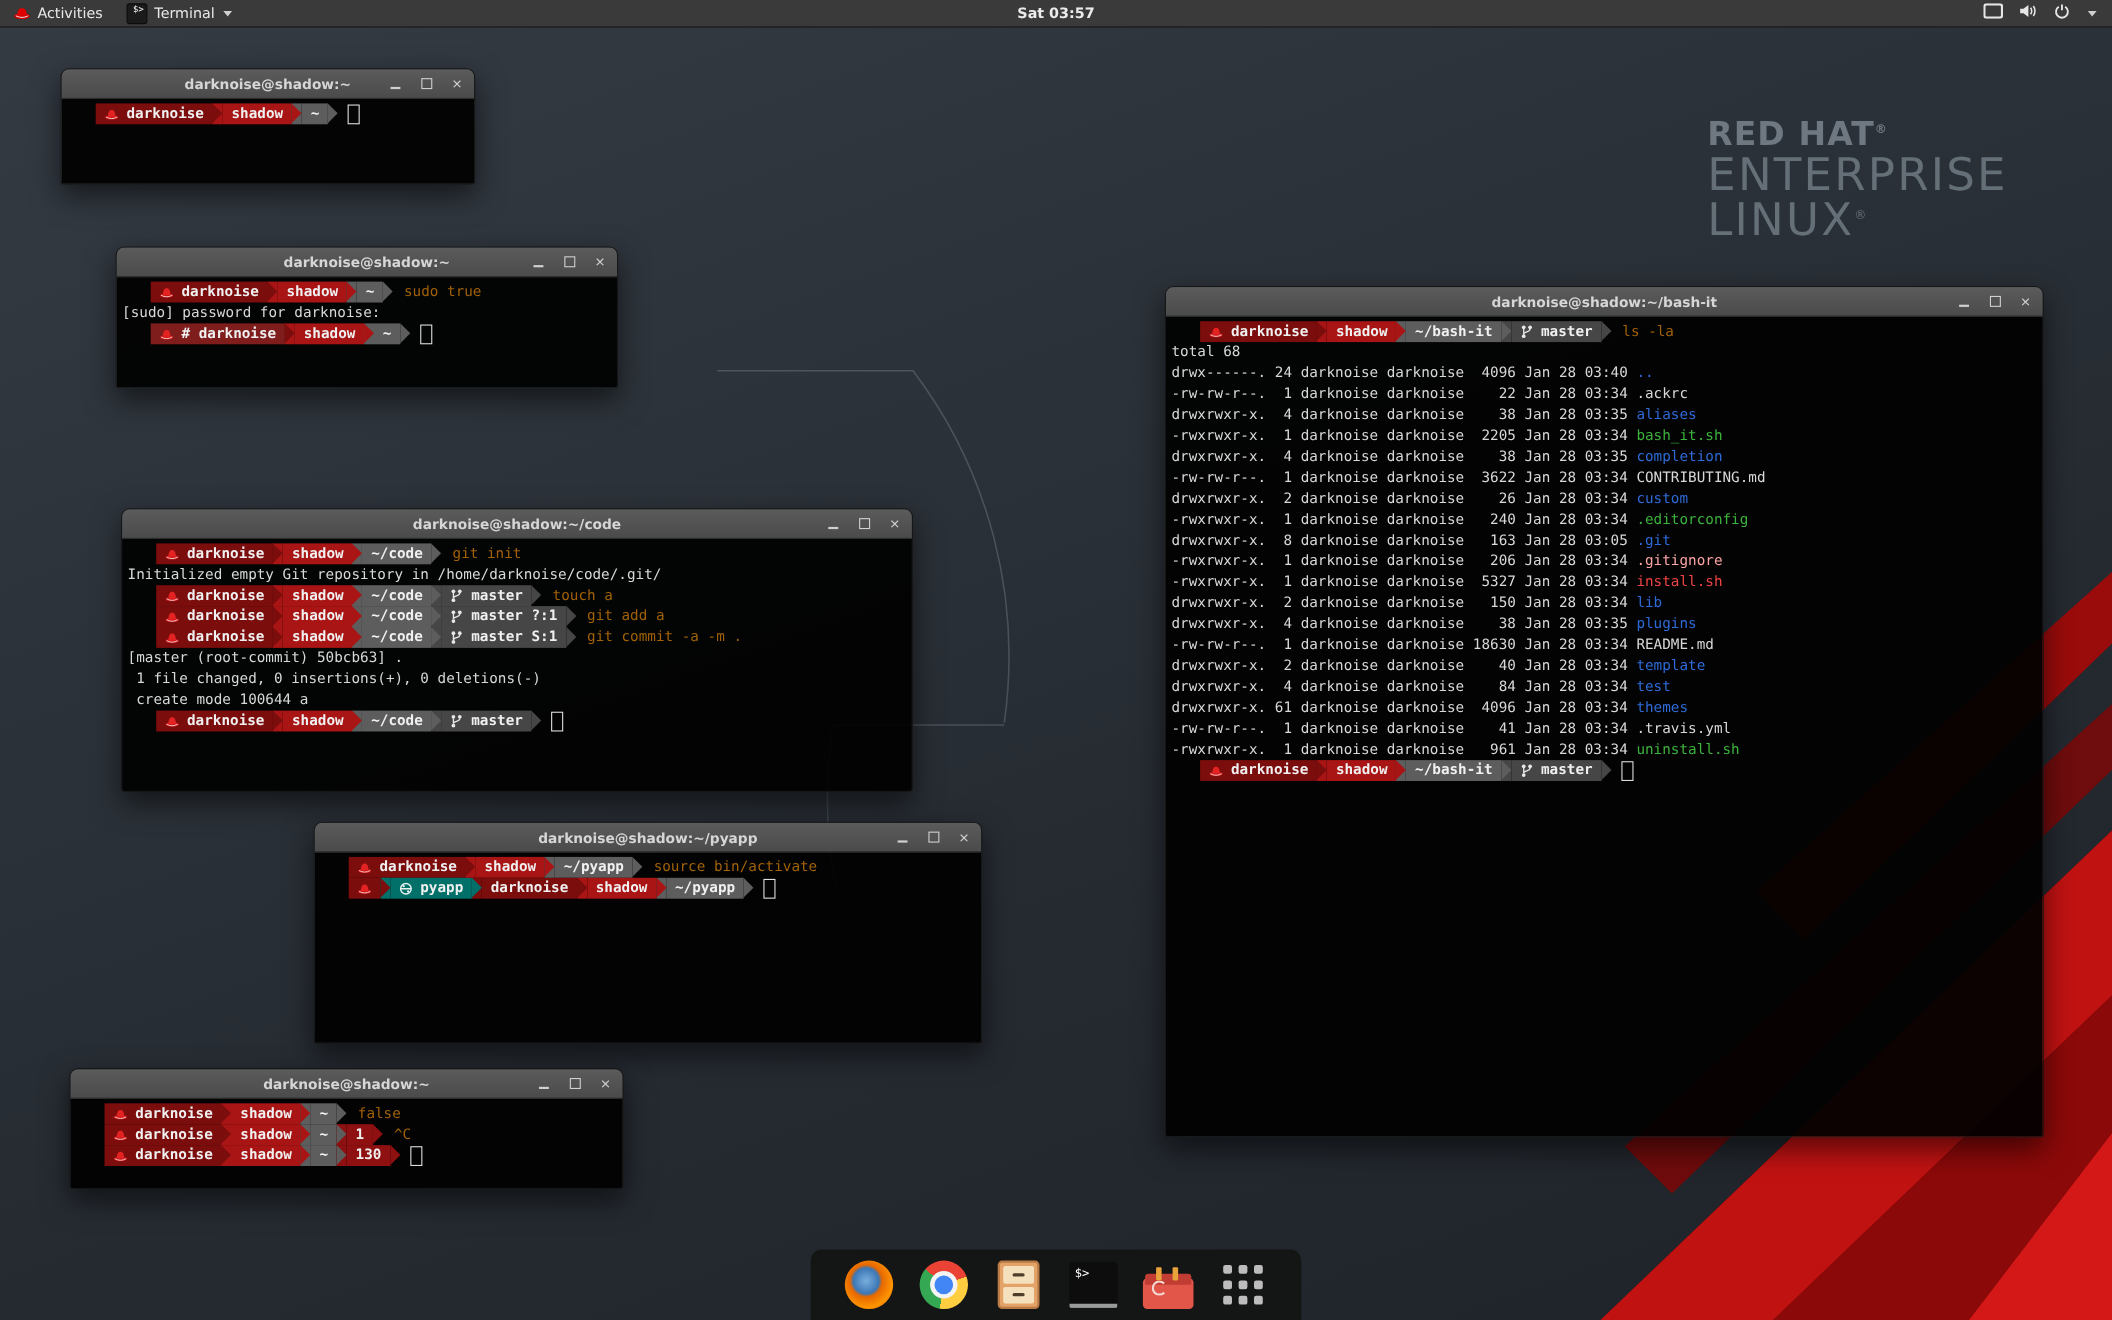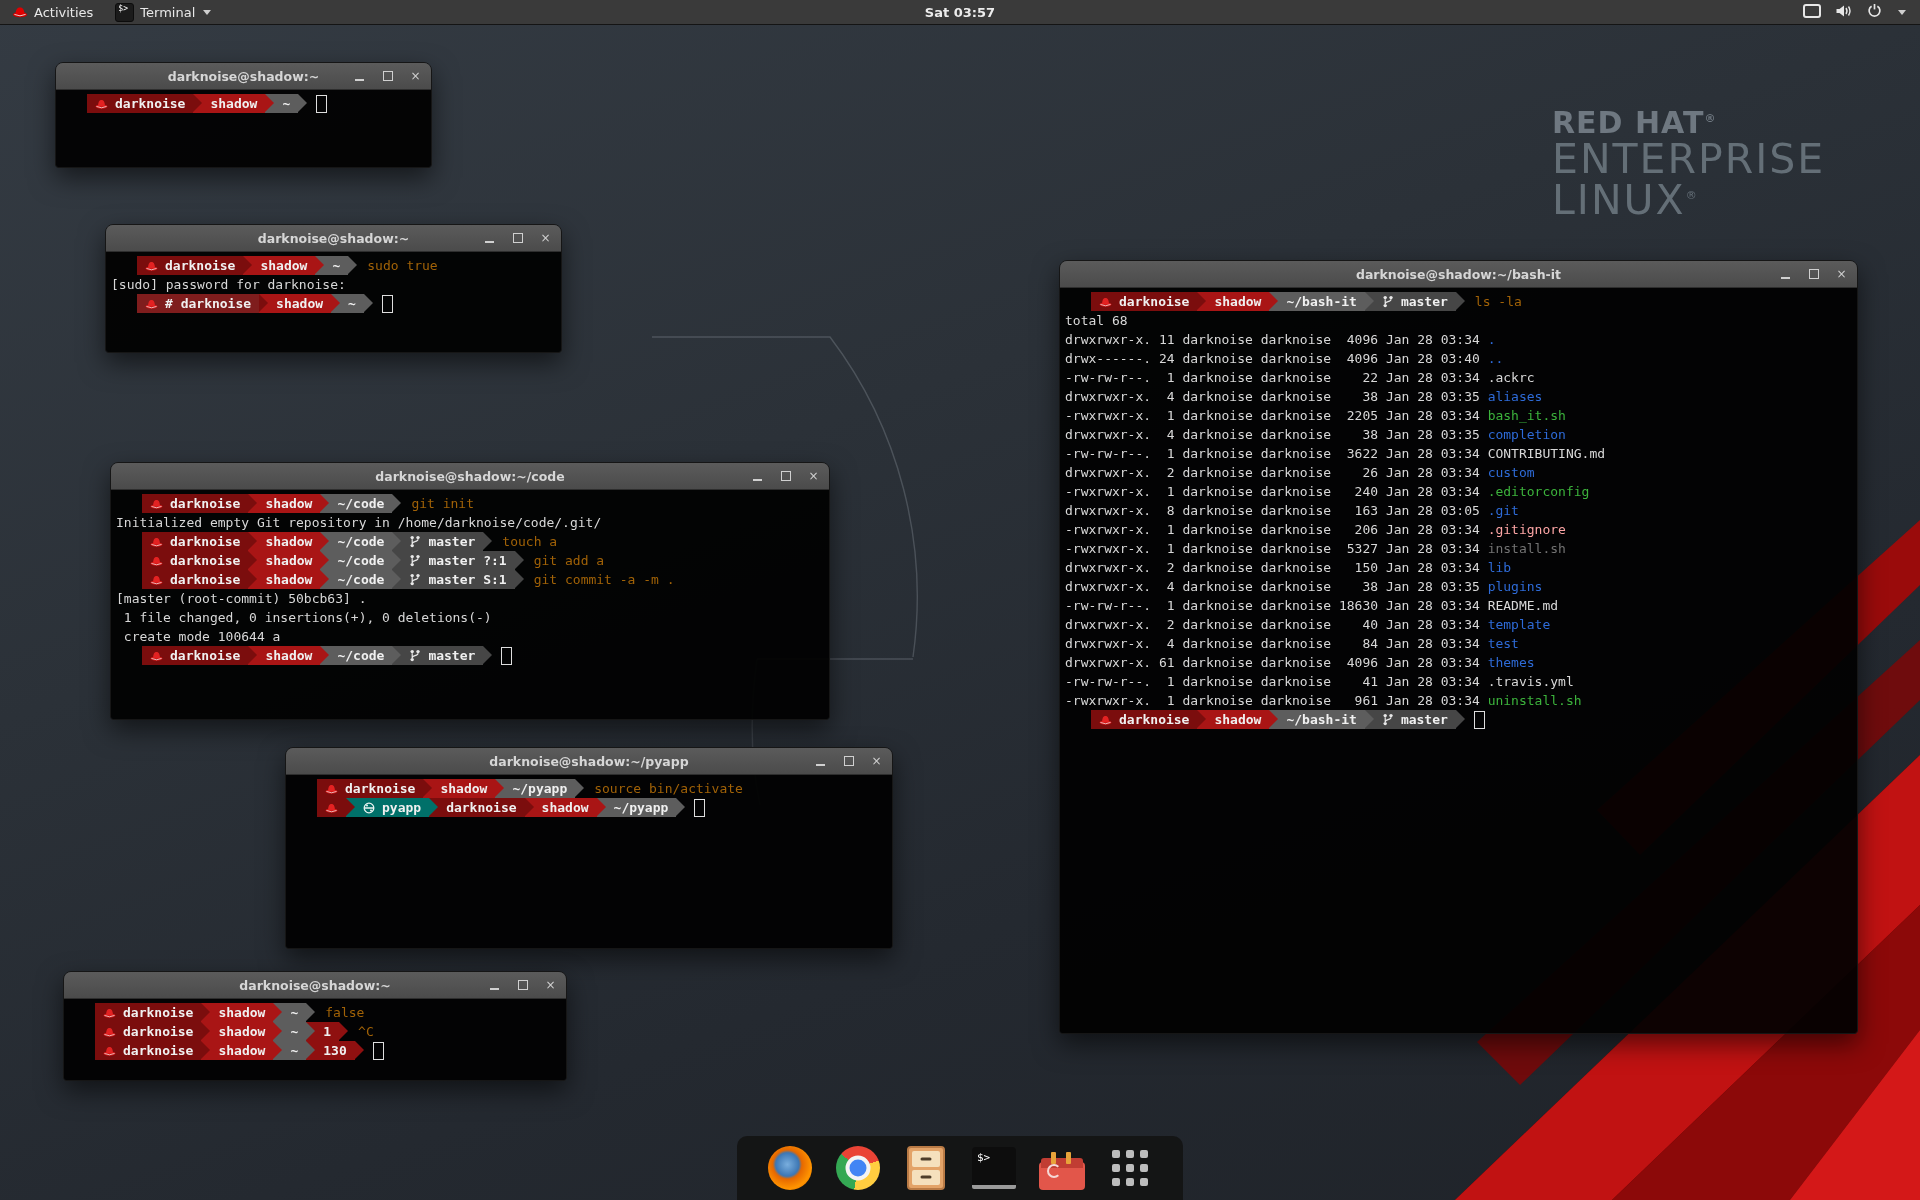--- a/index.html
+++ b/index.html
@@ -4,21 +4,21 @@
 <style>
   html,body{margin:0;padding:0;width:1920px;height:1200px;overflow:hidden;
     font-family:"DejaVu Sans",sans-serif;background:#23272c;}
   
   #desktop{position:absolute;inset:0;
     background:linear-gradient(160deg,#343b43 0%,#2b3138 38%,#242930 68%,#1f2329 100%);}
   #wallpaper-art{position:absolute;inset:0;pointer-events:none;}
   
   #topbar{position:absolute;left:0;top:0;width:1920px;height:24px;background:#3a3a3a;
     box-shadow:0 1px 0 #141414;z-index:100;display:flex;align-items:center;color:#e8e8e8;font-size:13px;}
-  .tb-left{display:flex;align-items:center;height:100%;}
+  .tb-left{display:flex;align-items:center;height:100%;text-align:center;}
   .tb-activities{display:flex;align-items:center;gap:6px;padding:0 12px;height:100%;}
   .tb-appmenu{display:flex;align-items:center;gap:6px;padding:0 10px;height:100%;}
   .tb-appicon{width:19px;height:19px;background:#1b1b1b;border:1px solid #0c0c0c;border-radius:3px;
     color:#fff;font-family:"DejaVu Sans Mono",monospace;font-size:8px;line-height:10px;padding-left:2px;box-sizing:border-box;}
   .tb-caret{width:0;height:0;border-left:4px solid transparent;border-right:4px solid transparent;border-top:5px solid #cfcfcf;margin-left:2px;}
   .tb-clock{position:absolute;left:0;right:0;text-align:center;font-weight:bold;color:#ececec;}
   .tb-right{position:absolute;right:0;top:0;height:100%;display:flex;align-items:center;gap:14px;padding-right:14px;}
   
   #rhel-logo{position:absolute;left:1552px;top:108px;color:#7b858e;opacity:.85;line-height:1.02;z-index:1;}
   #rhel-logo .l1{font-size:30px;font-weight:bold;letter-spacing:1px;}
@@ -330,32 +330,31 @@
               <ellipse cx="6.5" cy="7.6" rx="6" ry="2.1" fill="#d11616"></ellipse>
               <path d="M3.1 7.2 C3.1 2.6 4.6 1 6.5 1 C8.4 1 9.9 2.6 9.9 7.2 Z" fill="#e32222"></path>
               <path d="M1.4 7.4 q5.1 2.8 10.2 0" stroke="#f0dede" stroke-width="0.8" fill="none"></path>
             </svg></span>darknoise</span><span class="arrw" style="background: rgb(169, 21, 21);"><span class="arrt" style="border-left-color: rgb(123, 13, 13);"></span></span><span class="pseg" style="background: rgb(169, 21, 21);">shadow</span><span class="arrw" style="background: rgb(93, 93, 93);"><span class="arrt" style="border-left-color: rgb(169, 21, 21);"></span></span><span class="pseg" style="background: rgb(93, 93, 93);">~/bash-it</span><span class="arrw" style="background: rgb(70, 70, 70);"><span class="arrt" style="border-left-color: rgb(93, 93, 93);"></span></span><span class="pseg" style="background: rgb(70, 70, 70);"><span class="sicon"><svg width="12" height="13" viewBox="0 0 12 13">
               <circle cx="3.2" cy="2.6" r="1.7" fill="#e8e8e8"></circle>
               <circle cx="9" cy="2.6" r="1.7" fill="#e8e8e8"></circle>
               <circle cx="3.2" cy="10.6" r="1.7" fill="#e8e8e8"></circle>
               <path d="M3.2 4.2 V9 M9 4.2 C9 7.4 3.2 6 3.2 9" stroke="#e8e8e8" stroke-width="1.2" fill="none"></path>
             </svg></span>master</span><span class="arrw" style="background: transparent;"><span class="arrt" style="border-left-color: rgb(70, 70, 70);"></span></span><span class="cmdtxt">ls -la</span></div>
       <div class="term-line outline">total 68</div>
-      <div class="term-line outline"><span>drwxrwxr-x. 11 darknoise darknoise  4096 Jan 28 03:34 </span><span style="color: rgb(46, 107, 216);">.</span></div>
       <div class="term-line outline"><span>drwx------. 24 darknoise darknoise  4096 Jan 28 03:40 </span><span style="color: rgb(46, 107, 216);">..</span></div>
       <div class="term-line outline"><span>-rw-rw-r--.  1 darknoise darknoise    22 Jan 28 03:34 </span><span style="color: rgb(216, 216, 216);">.ackrc</span></div>
       <div class="term-line outline"><span>drwxrwxr-x.  4 darknoise darknoise    38 Jan 28 03:35 </span><span style="color: rgb(46, 107, 216);">aliases</span></div>
       <div class="term-line outline"><span>-rwxrwxr-x.  1 darknoise darknoise  2205 Jan 28 03:34 </span><span style="color: rgb(60, 179, 60);">bash_it.sh</span></div>
       <div class="term-line outline"><span>drwxrwxr-x.  4 darknoise darknoise    38 Jan 28 03:35 </span><span style="color: rgb(46, 107, 216);">completion</span></div>
       <div class="term-line outline"><span>-rw-rw-r--.  1 darknoise darknoise  3622 Jan 28 03:34 </span><span style="color: rgb(216, 216, 216);">CONTRIBUTING.md</span></div>
       <div class="term-line outline"><span>drwxrwxr-x.  2 darknoise darknoise    26 Jan 28 03:34 </span><span style="color: rgb(46, 107, 216);">custom</span></div>
       <div class="term-line outline"><span>-rwxrwxr-x.  1 darknoise darknoise   240 Jan 28 03:34 </span><span style="color: rgb(60, 179, 60);">.editorconfig</span></div>
       <div class="term-line outline"><span>drwxrwxr-x.  8 darknoise darknoise   163 Jan 28 03:05 </span><span style="color: rgb(46, 107, 216);">.git</span></div>
       <div class="term-line outline"><span>-rwxrwxr-x.  1 darknoise darknoise   206 Jan 28 03:34 </span><span style="color: #fca5a5;">.gitignore</span></div>
-      <div class="term-line outline"><span>-rwxrwxr-x.  1 darknoise darknoise  5327 Jan 28 03:34 </span><span style="color: #737373;">install.sh</span></div>
+      <div class="term-line outline"><span>-rwxrwxr-x.  1 darknoise darknoise  5327 Jan 28 03:34 </span><span style="color: #ef4444;">install.sh</span></div>
       <div class="term-line outline"><span>drwxrwxr-x.  2 darknoise darknoise   150 Jan 28 03:34 </span><span style="color: rgb(46, 107, 216);">lib</span></div>
       <div class="term-line outline"><span>drwxrwxr-x.  4 darknoise darknoise    38 Jan 28 03:35 </span><span style="color: rgb(46, 107, 216);">plugins</span></div>
       <div class="term-line outline"><span>-rw-rw-r--.  1 darknoise darknoise 18630 Jan 28 03:34 </span><span style="color: rgb(216, 216, 216);">README.md</span></div>
       <div class="term-line outline"><span>drwxrwxr-x.  2 darknoise darknoise    40 Jan 28 03:34 </span><span style="color: rgb(46, 107, 216);">template</span></div>
       <div class="term-line outline"><span>drwxrwxr-x.  4 darknoise darknoise    84 Jan 28 03:34 </span><span style="color: rgb(46, 107, 216);">test</span></div>
       <div class="term-line outline"><span>drwxrwxr-x. 61 darknoise darknoise  4096 Jan 28 03:34 </span><span style="color: rgb(46, 107, 216);">themes</span></div>
       <div class="term-line outline"><span>-rw-rw-r--.  1 darknoise darknoise    41 Jan 28 03:34 </span><span style="color: rgb(216, 216, 216); text-align: right;">.travis.yml</span></div>
       <div class="term-line outline"><span>-rwxrwxr-x.  1 darknoise darknoise   961 Jan 28 03:34 </span><span style="color: rgb(60, 179, 60);">uninstall.sh</span></div>
       <div class="term-line"><span class="pseg" style="background: rgb(123, 13, 13);"><span class="sicon"><svg width="13" height="10" viewBox="0 0 13 10">
               <ellipse cx="6.5" cy="7.6" rx="6" ry="2.1" fill="#d11616"></ellipse>

